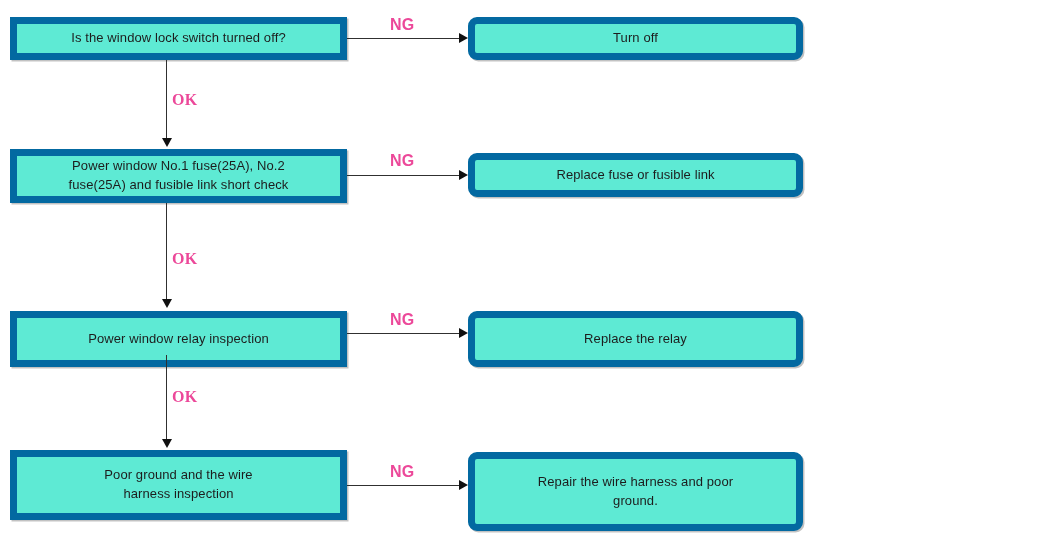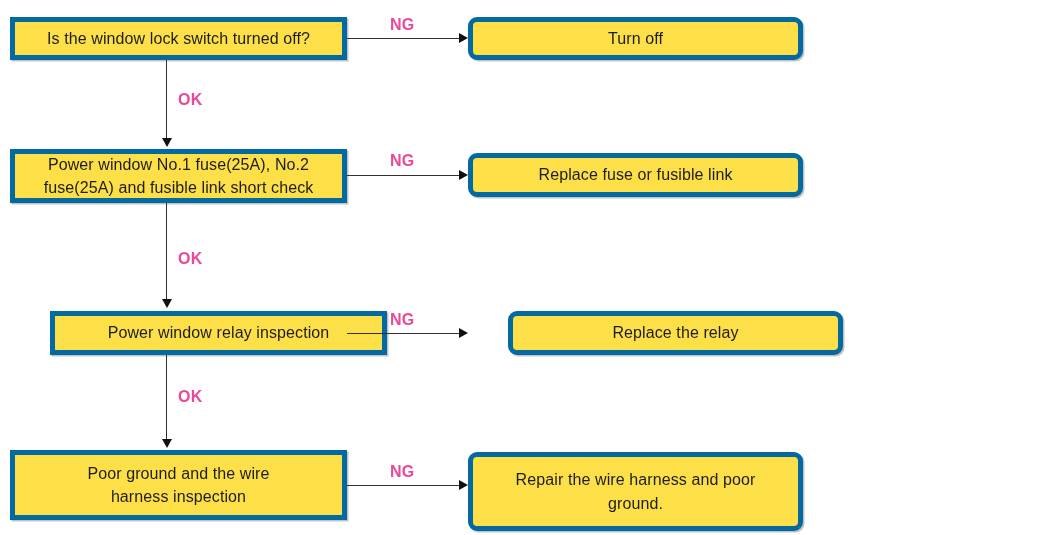--- a/index.html
+++ b/index.html
@@ -13,45 +13,45 @@
   #flowchart-canvas {
     position: relative;
     width: 1050px;
     height: 535px;
     background: #ffffff;
     overflow: hidden;
   }
   .node-box {
     position: absolute;
     box-sizing: border-box;
-    border: 5px solid #0369a1;
-    background: #fde047;
+    border: 7px solid #0369a1;
+    background: #5eead4;
     display: flex;
     align-items: center;
     justify-content: center;
     text-align: center;
     color: #1d1d1d;
-    font-size: 16px;
+    font-size: 13px;
     line-height: 1.45;
     letter-spacing: 0.1px;
     box-shadow: 1.5px 1.5px 0 rgba(120,120,120,0.45);
   }
   .node-box .node-text {
     display: block;
     padding: 0 10px;
     white-space: pre-line;
   }
   
   .left-box  { left: 10px;  width: 337px; }
   
   .right-box { left: 468px; width: 335px; border-radius: 9px; }
 
   .row1 { top: 17px;  height: 43px; }
   .row2 { top: 149px; height: 54px; }
-  .row3 { top: 311px; height: 44px; margin-left: 40px; }
+  .row3 { top: 311px; height: 56px; }
   .row4 { top: 450px; height: 70px; }
 
   .row2.right-box { top: 153px; height: 44px; }
   .row4.right-box { top: 452px; height: 79px; }
 
   
   .h-connector {
     position: absolute;
     height: 1px;
     background: #303030;
@@ -84,21 +84,21 @@
   }
 
   .edge-label {
     position: absolute;
     font-size: 16px;
     font-weight: bold;
     color: #ec4899;
     letter-spacing: 0.3px;
   }
   .ng-label { left: 390px; }
-  .ok-label { left: 178px; }
+  .ok-label { left: 172px; font-family: Liberation Serif, serif; }
 </style>
 </head>
 <body>
 
 <div id="flowchart-canvas">
 
   <div class="node-box left-box row1">
     <span class="node-text">Is the window lock switch turned off?</span>
   </div>
 

